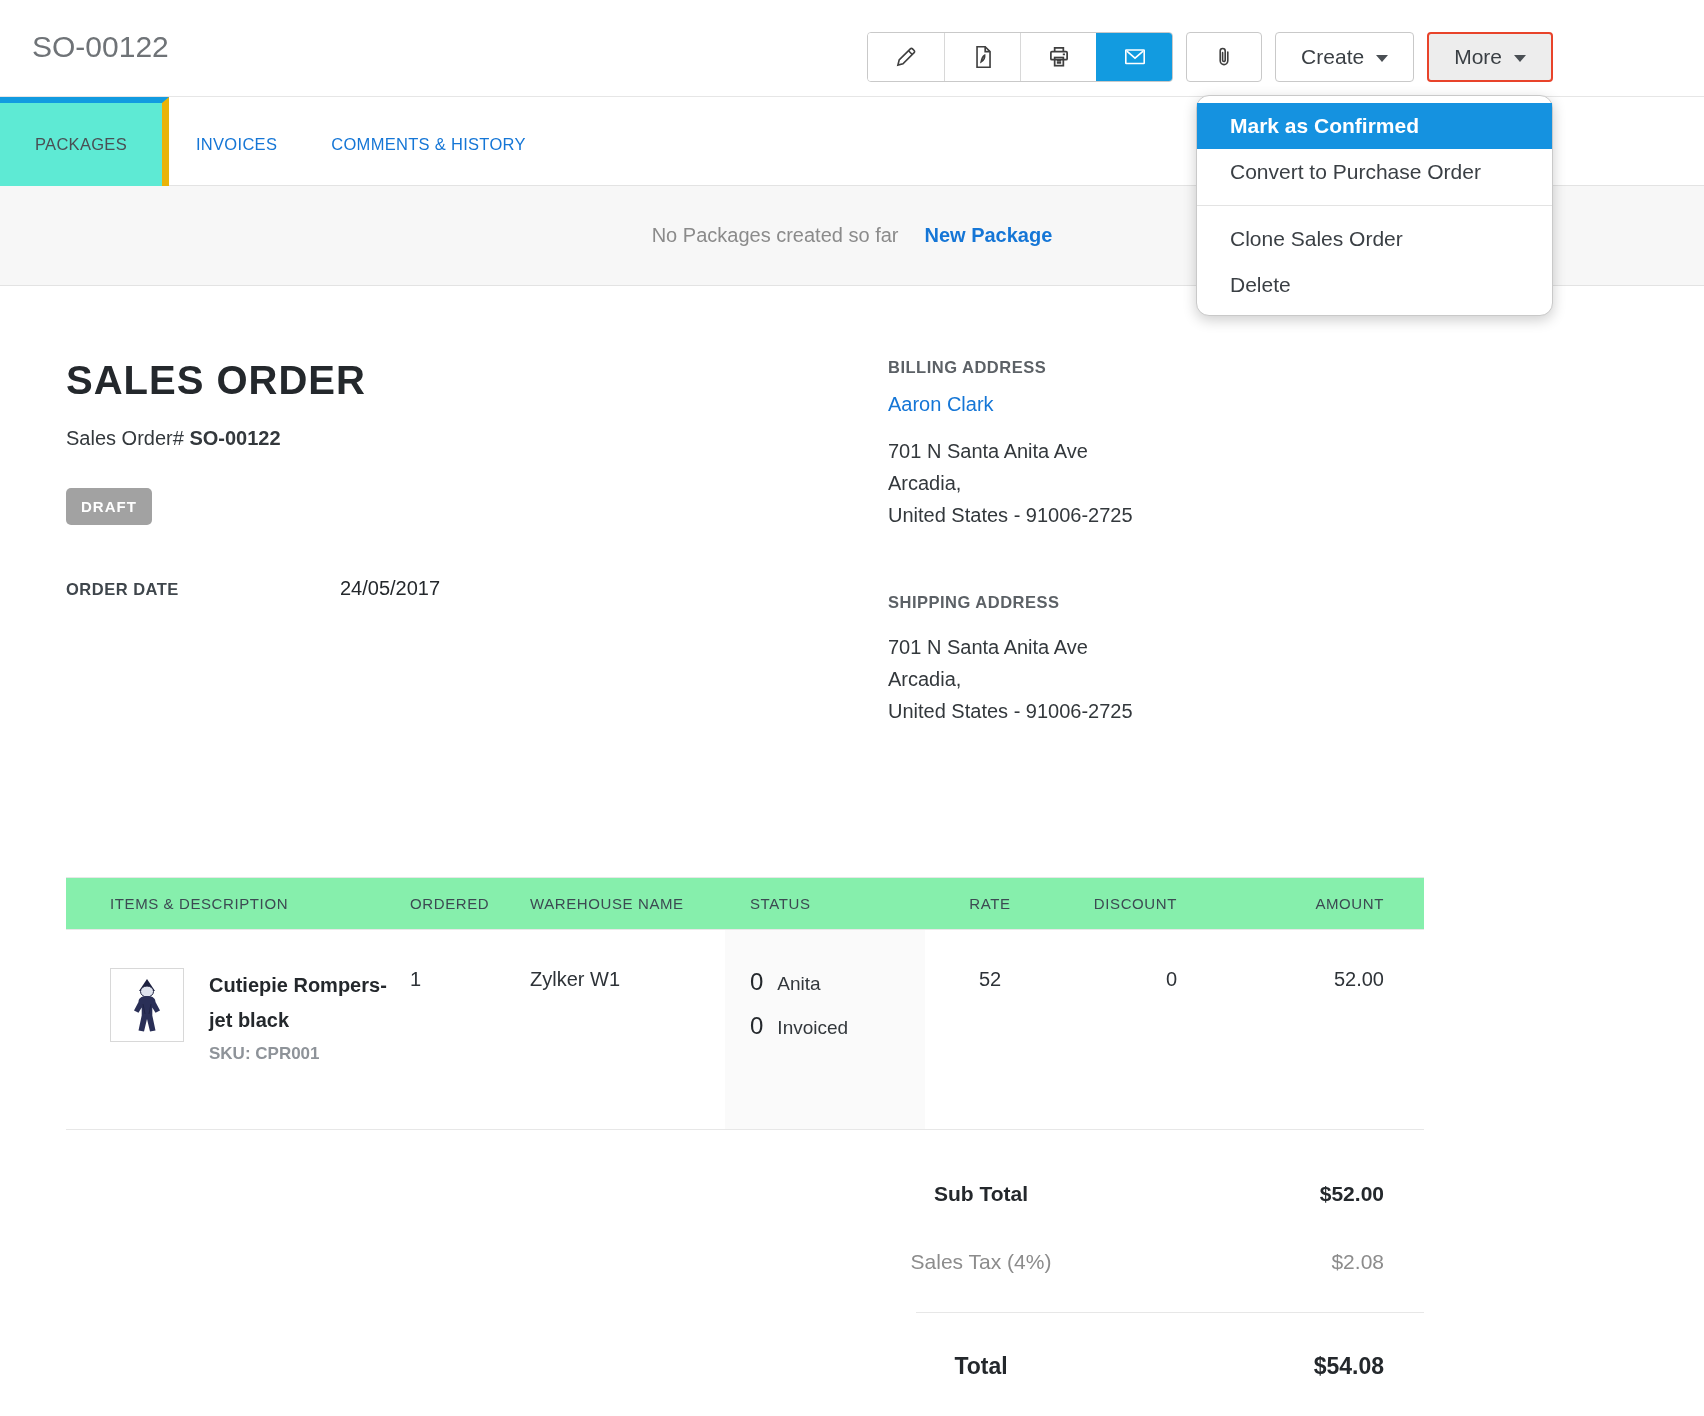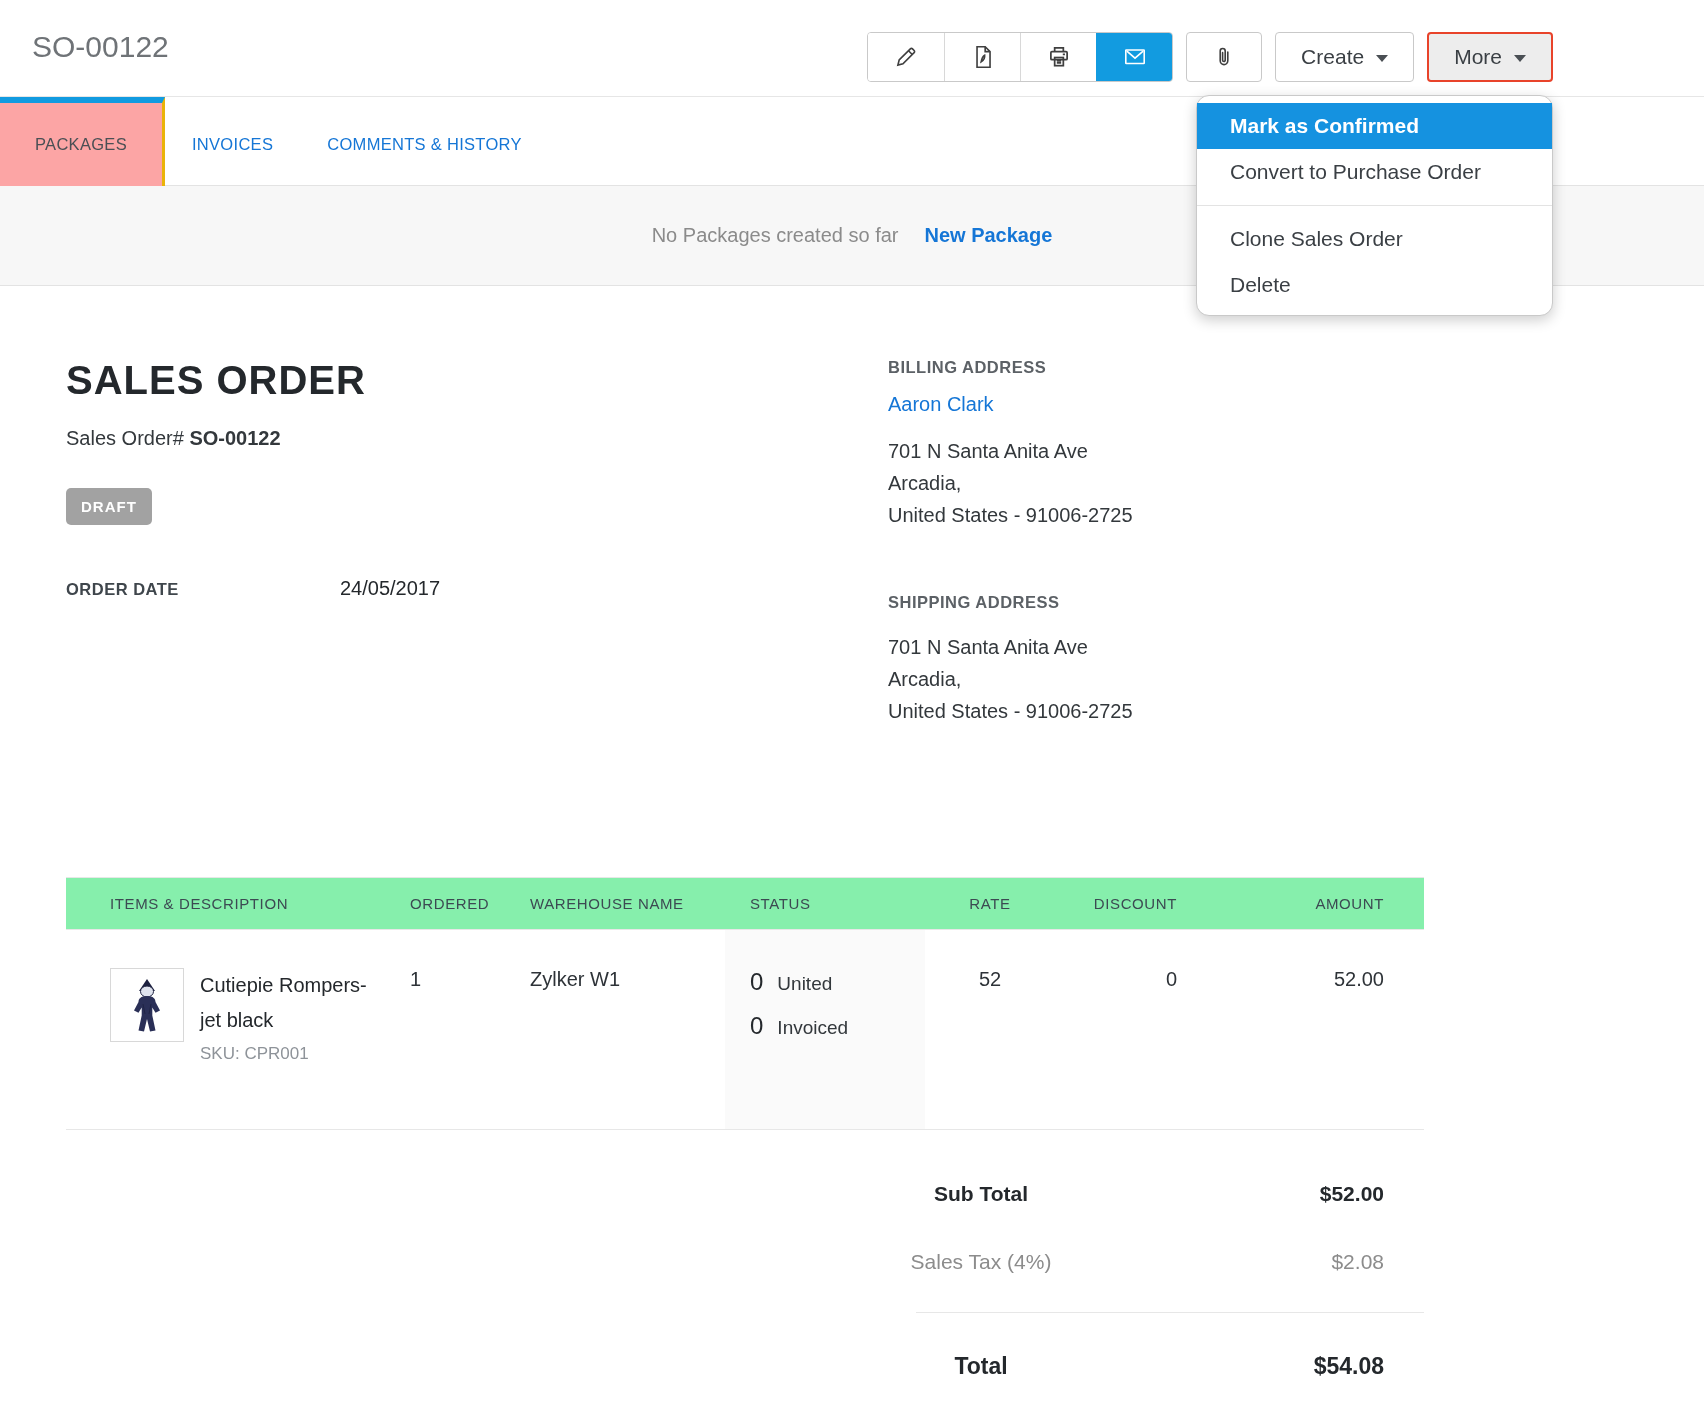--- a/index.html
+++ b/index.html
@@ -26,22 +26,22 @@
               display:flex; align-items:center; gap:12px; cursor:pointer; }
   .text-btn.more { background:#ededed; border:2px solid #e8432a; }
   .caret { width:0; height:0; border-left:6px solid transparent; border-right:6px solid transparent;
            border-top:7px solid #4a4f54; margin-top:3px; }
 
   
   .tabs { height:90px; display:flex; border-top:1px solid #e6e6e6; position:relative; background:#fff; }
   .tabs::after { content:""; position:absolute; left:0; right:0; bottom:0; height:1px; background:#e3e3e3; }
   .tab { display:flex; align-items:center; padding:0 27px; font-size:16.5px; letter-spacing:.3px;
          color:#1576d6; cursor:pointer; border-top:6px solid transparent; }
-  .tab.active { color:#4a4f54; background:#fca5a5; border-top:6px solid #129be0;
-                border-right:3px solid #eab308; padding:0 35px; position:relative; z-index:1; height:100%; }
+  .tab.active { color:#4a4f54; background:#5eead4; border-top:6px solid #129be0;
+                border-right:7px solid #eab308; padding:0 35px; position:relative; z-index:1; height:100%; }
 
   
   .packages-band { height:100px; background:#f7f7f7; border-bottom:1px solid #e3e3e3;
                    display:flex; align-items:center; justify-content:center; gap:26px; font-size:20px; }
   .band-msg { color:#8b8b8b; }
   .band-link { color:#1576d6; font-weight:600; cursor:pointer; }
 
   
   .dropdown { position:absolute; top:95px; right:151px; width:357px; background:#fff;
               border:1px solid #c9c9c9; border-radius:13px; box-shadow:0 4px 14px rgba(0,0,0,.2);
@@ -82,21 +82,21 @@
   .c-rate     { width:130px; text-align:center; }
   .c-discount { width:122px; text-align:right; }
   .c-amount   { width:247px; text-align:right; padding-right:40px; }
 
   .t-row { display:flex; align-items:stretch; border-bottom:1px solid #e7e7e7; min-height:200px; font-size:20px; }
   .t-row > div { padding-top:38px; }
   .t-row .c-status { background:#fafafa; }
   .item-cell { display:flex; align-items:flex-start; }
   .item-thumb { width:74px; height:74px; border:1px solid #d8d8d8; background:#fff;
                 display:flex; align-items:center; justify-content:center; flex:none; }
-  .item-text { margin-left:16px; }
+  .item-text { margin-left:25px;font-weight:bold; }
   .item-name { font-size:20px; color:#24282c; line-height:35px; }
   .item-sku { margin-top:6px; font-size:17px; color:#8e9399; }
   .status-line { display:flex; align-items:baseline; margin-bottom:16px; }
   .status-num { font-size:24px; color:#24282c; margin-right:14px; }
   .status-label { font-size:19px; color:#33383c; }
 
   
   .totals { margin-left:790px; width:568px;margin-top:22px; }
   .total-row { display:flex; align-items:baseline; padding-right:40px; }
   .total-label { width:250px; text-align:center; }
@@ -259,21 +259,21 @@
           <div class="item-name">Cutiepie Rompers-</div>
           <div class="item-name">jet black</div>
           <div class="item-sku">SKU: CPR001</div>
         </div>
       </div>
       <div class="c-ordered">1</div>
       <div class="c-warehouse">Zylker W1</div>
       <div class="c-status">
         <div class="status-line">
           <span class="status-num">0</span>
-          <span class="status-label">United</span>
+          <span class="status-label">Anita</span>
         </div>
         <div class="status-line">
           <span class="status-num">0</span>
           <span class="status-label">Invoiced</span>
         </div>
       </div>
       <div class="c-rate">52</div>
       <div class="c-discount">0</div>
       <div class="c-amount">52.00</div>
     </div>

